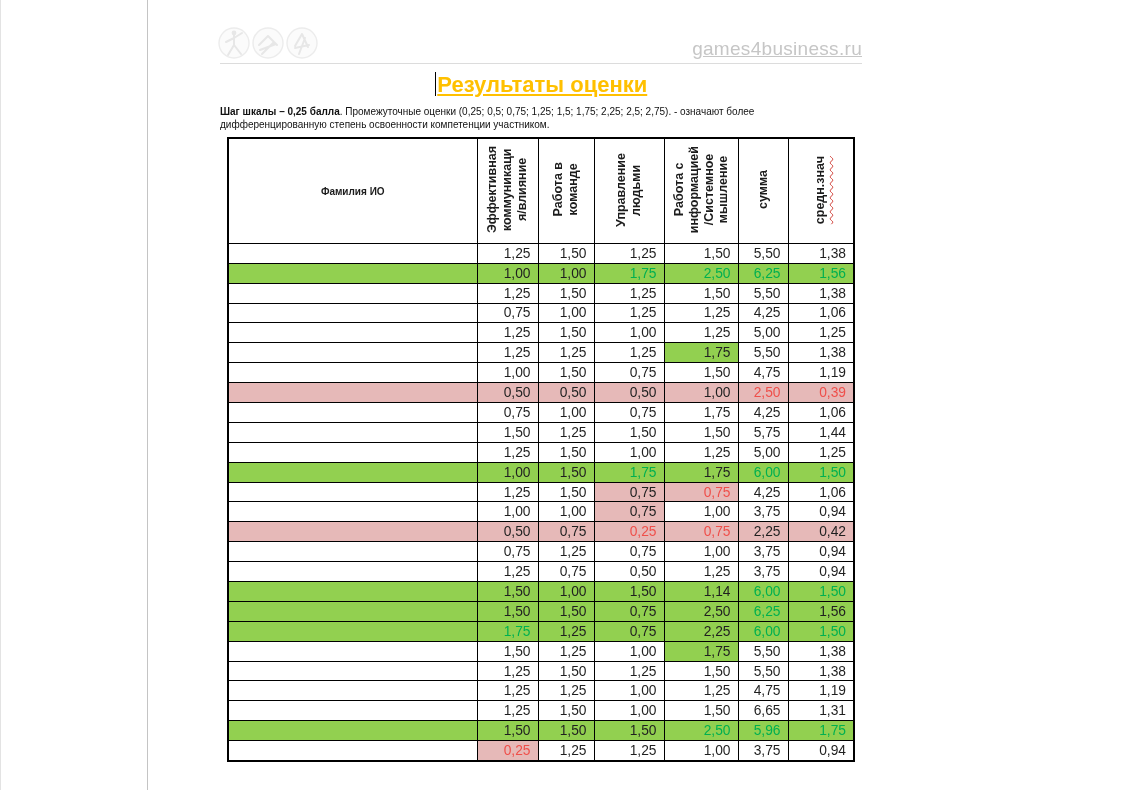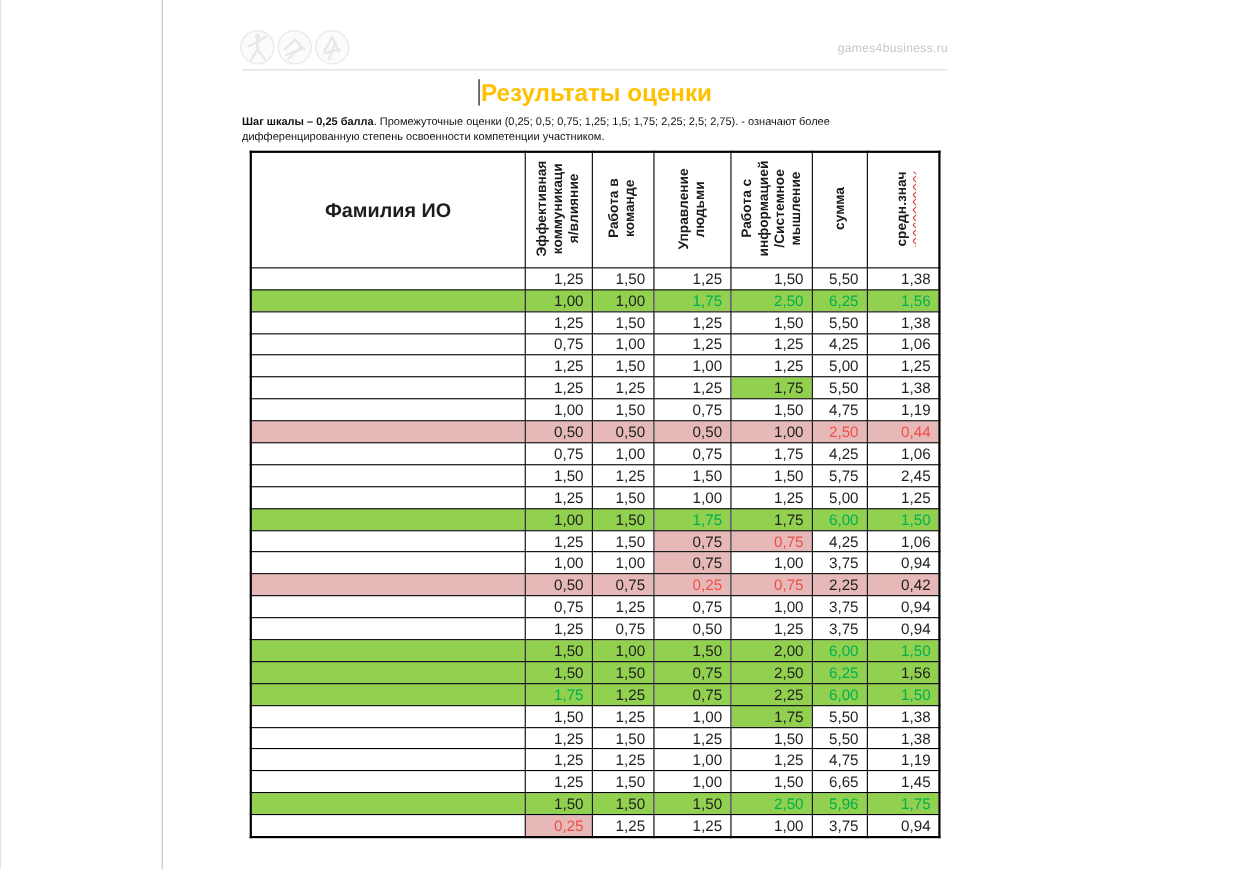--- a/index.html
+++ b/index.html
@@ -8,31 +8,31 @@
     --watermark-gray:#c6c6c6; --page-line:#c4c4c4; --ink:#1c1c1c;
   }
   *{margin:0;padding:0;box-sizing:border-box;}
   html,body{width:1122px;height:790px;overflow:hidden;background:#fff;
     font-family:"Liberation Sans", sans-serif;color:var(--ink);}
   .page-edge{position:absolute;left:147px;top:0;width:1px;height:790px;background:var(--page-line);}
   .screen-edge{position:absolute;left:0;top:0;width:1px;height:790px;background:#e3e3e3;}
   .content{position:absolute;left:220px;top:0;width:642px;}
   .masthead{position:relative;height:63px;}
   .logo{position:absolute;left:-4px;top:26px;}
-  .watermark{position:absolute;right:0;top:38px;font-size:11px;color:var(--watermark-gray);letter-spacing:.3px;}
+  .watermark{position:absolute;right:0;top:38px;font-size:19px;color:var(--watermark-gray);letter-spacing:.3px;text-decoration:underline;}
   .rule{border:none;border-top:1px solid var(--rule-gray);margin:0;}
-  .title-line{margin-top:8px;text-align:center;font-size:22px;font-weight:bold;color:var(--title-gold);position:relative;line-height:26px;}
+  .title-line{margin-top:8px;text-align:center;font-size:22px;font-weight:bold;color:var(--title-gold);position:relative;line-height:26px;text-decoration:underline;}
   .caret{display:inline-block;width:1.5px;height:24px;background:#000;vertical-align:-4px;margin-right:1px;}
   .intro{margin-top:7px;font-size:10px;line-height:1.32;color:#111;}
   .intro b{font-weight:bold;}
   table{border-collapse:collapse;margin-left:7px;margin-top:6px;table-layout:fixed;
     border:2px solid #000;}
   th,td{border:1px solid #000;overflow:hidden;}
   thead th{height:105px;vertical-align:middle;text-align:center;font-size:13px;background:#fff;}
-  th.name-head{font-size:18px;}
+  th.name-head{font-size:10px;}
   .vtext{writing-mode:vertical-rl;transform:rotate(180deg);white-space:pre-line;
     font-weight:bold;font-size:12.5px;line-height:1.18;display:inline-block;max-height:100px;}
   .sp-err{text-decoration:underline wavy #d04038;text-decoration-thickness:1px;text-underline-offset:2px;}
   tbody td{height:19.9px;font-size:13.8px;text-align:right;padding-right:7px;color:#1f1f1f;background:#fff;}
   tbody td.name-cell{text-align:left;padding-left:4px;}
   tr.row-green td{background:var(--green-bg);}
   tr.row-pink td{background:var(--pink-bg);}
   td.c-green{background:var(--green-bg) !important;}
   td.c-pink{background:var(--pink-bg) !important;}
   td.t-green{color:var(--green-text);}
@@ -161,39 +161,39 @@
           <td>4,75</td>
           <td>1,19</td>
         </tr>
         <tr class="row-pink">
           <td class="name-cell"></td>
           <td>0,50</td>
           <td>0,50</td>
           <td>0,50</td>
           <td>1,00</td>
           <td class="t-red">2,50</td>
-          <td class="t-red">0,44</td>
+          <td class="t-red">0,39</td>
         </tr>
         <tr>
           <td class="name-cell"></td>
           <td>0,75</td>
           <td>1,00</td>
           <td>0,75</td>
           <td>1,75</td>
           <td>4,25</td>
           <td>1,06</td>
         </tr>
         <tr>
           <td class="name-cell"></td>
           <td>1,50</td>
           <td>1,25</td>
           <td>1,50</td>
           <td>1,50</td>
           <td>5,75</td>
-          <td>2,45</td>
+          <td>1,44</td>
         </tr>
         <tr>
           <td class="name-cell"></td>
           <td>1,25</td>
           <td>1,50</td>
           <td>1,00</td>
           <td>1,25</td>
           <td>5,00</td>
           <td>1,25</td>
         </tr>
@@ -249,21 +249,21 @@
           <td>0,50</td>
           <td>1,25</td>
           <td>3,75</td>
           <td>0,94</td>
         </tr>
         <tr class="row-green">
           <td class="name-cell"></td>
           <td>1,50</td>
           <td>1,00</td>
           <td>1,50</td>
-          <td>2,00</td>
+          <td>1,14</td>
           <td class="t-green">6,00</td>
           <td class="t-green">1,50</td>
         </tr>
         <tr class="row-green">
           <td class="name-cell"></td>
           <td>1,50</td>
           <td>1,50</td>
           <td>0,75</td>
           <td>2,50</td>
           <td class="t-green">6,25</td>
@@ -305,21 +305,21 @@
           <td>4,75</td>
           <td>1,19</td>
         </tr>
         <tr>
           <td class="name-cell"></td>
           <td>1,25</td>
           <td>1,50</td>
           <td>1,00</td>
           <td>1,50</td>
           <td>6,65</td>
-          <td>1,45</td>
+          <td>1,31</td>
         </tr>
         <tr class="row-green">
           <td class="name-cell"></td>
           <td>1,50</td>
           <td>1,50</td>
           <td>1,50</td>
           <td class="t-green">2,50</td>
           <td class="t-green">5,96</td>
           <td class="t-green">1,75</td>
         </tr>

